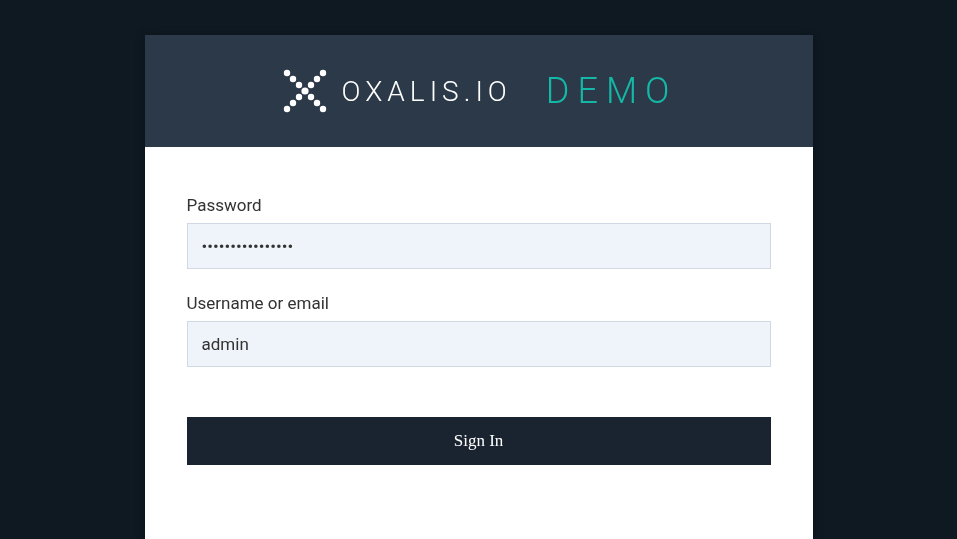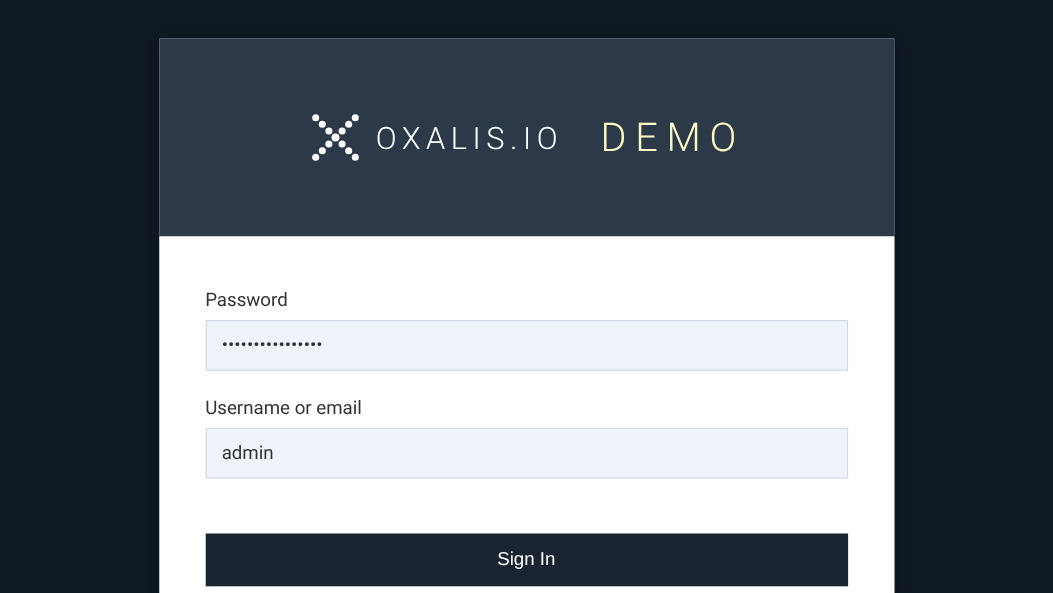--- a/index.html
+++ b/index.html
@@ -17,38 +17,38 @@
       justify-content: center;
       padding-top: 35px;
     }
     .login-card {
       width: 668px;
       background: #fff;
       box-shadow: 0 2px 10px rgba(0,0,0,0.3);
     }
     .login-header {
       background-color: #2c3948;
-      height: 180px;
+      height: 112px;
       display: flex;
       align-items: center;
       justify-content: center;
       gap: 12px;
     }
     .logo-icon {
       display: flex;
       align-items: center;
     }
     .brand-text {
       color: #ffffff;
       font-size: 28px;
       letter-spacing: 5px;
       font-weight: 300;
     }
     .demo-text {
-      color: #fef9c3;
+      color: #14b8a6;
       font-size: 36px;
       letter-spacing: 8px;
       font-weight: 300;
       margin-left: 22px;
     }
     .login-body {
       padding: 48px 42px 20px 42px;
       background: #ffffff;
     }
     .form-group {
@@ -74,21 +74,21 @@
     }
     .signin-button {
       width: 100%;
       height: 48px;
       background-color: #1a2430;
       color: #ffffff;
       border: none;
       font-size: 17px;
       cursor: pointer;
       margin-top: 26px;
-      font-family: Liberation Sans, sans-serif;
+      font-family: Liberation Serif, serif;
     }
   </style>
 </head>
 <body>
 
 <div class="login-card">
   <div class="login-header">
     <span class="logo-icon">
       <svg width="50" height="50" viewBox="0 0 50 50">
         <g fill="#ffffff">

